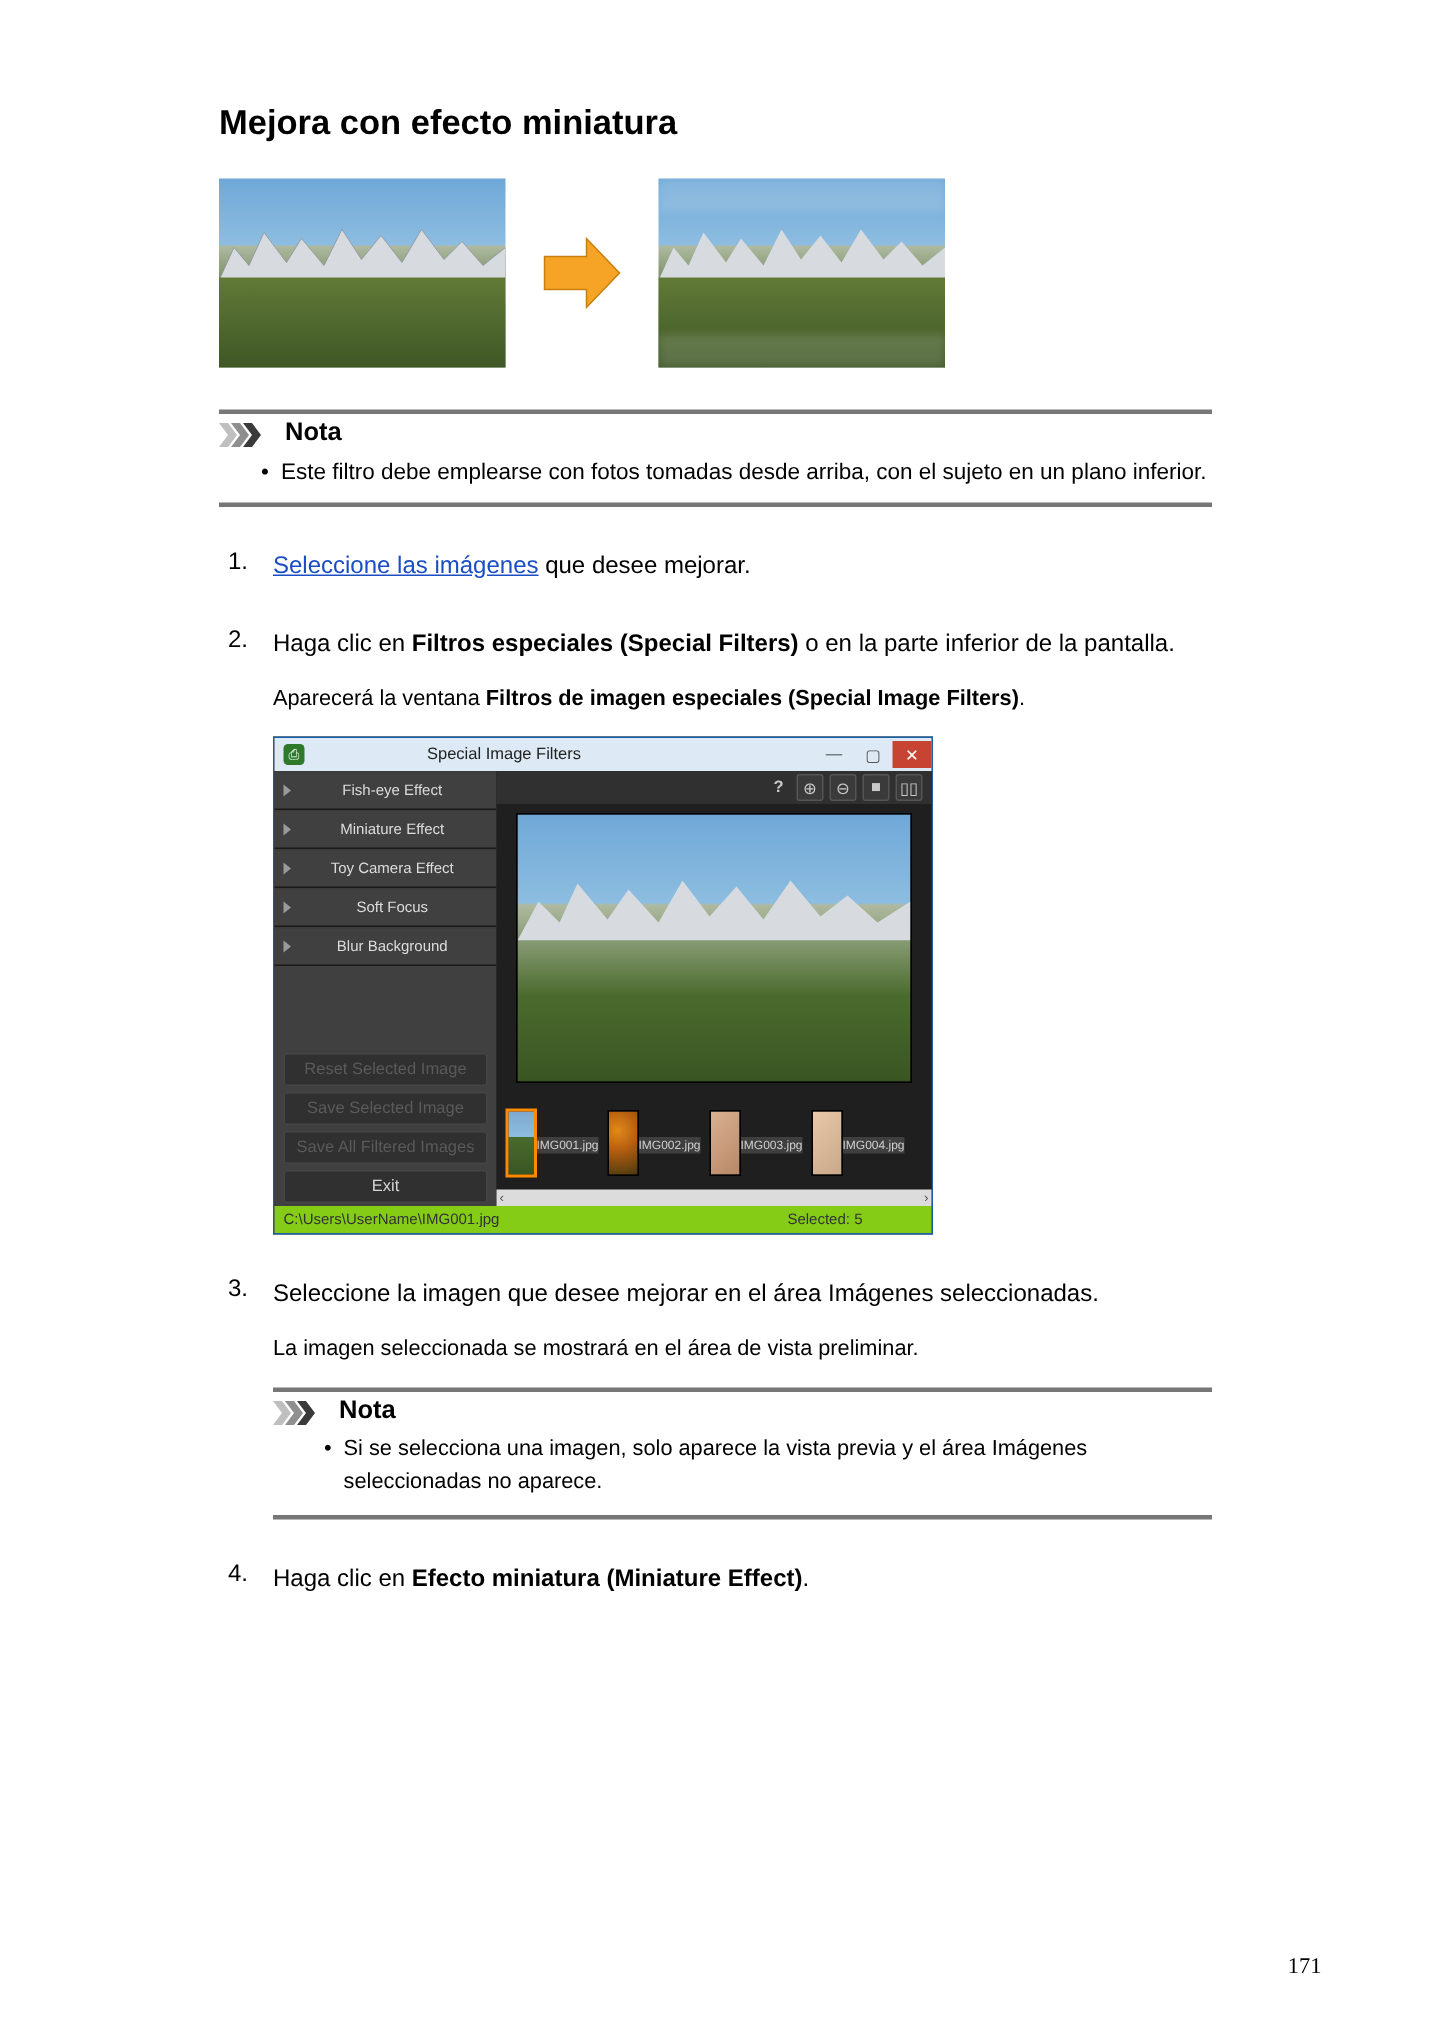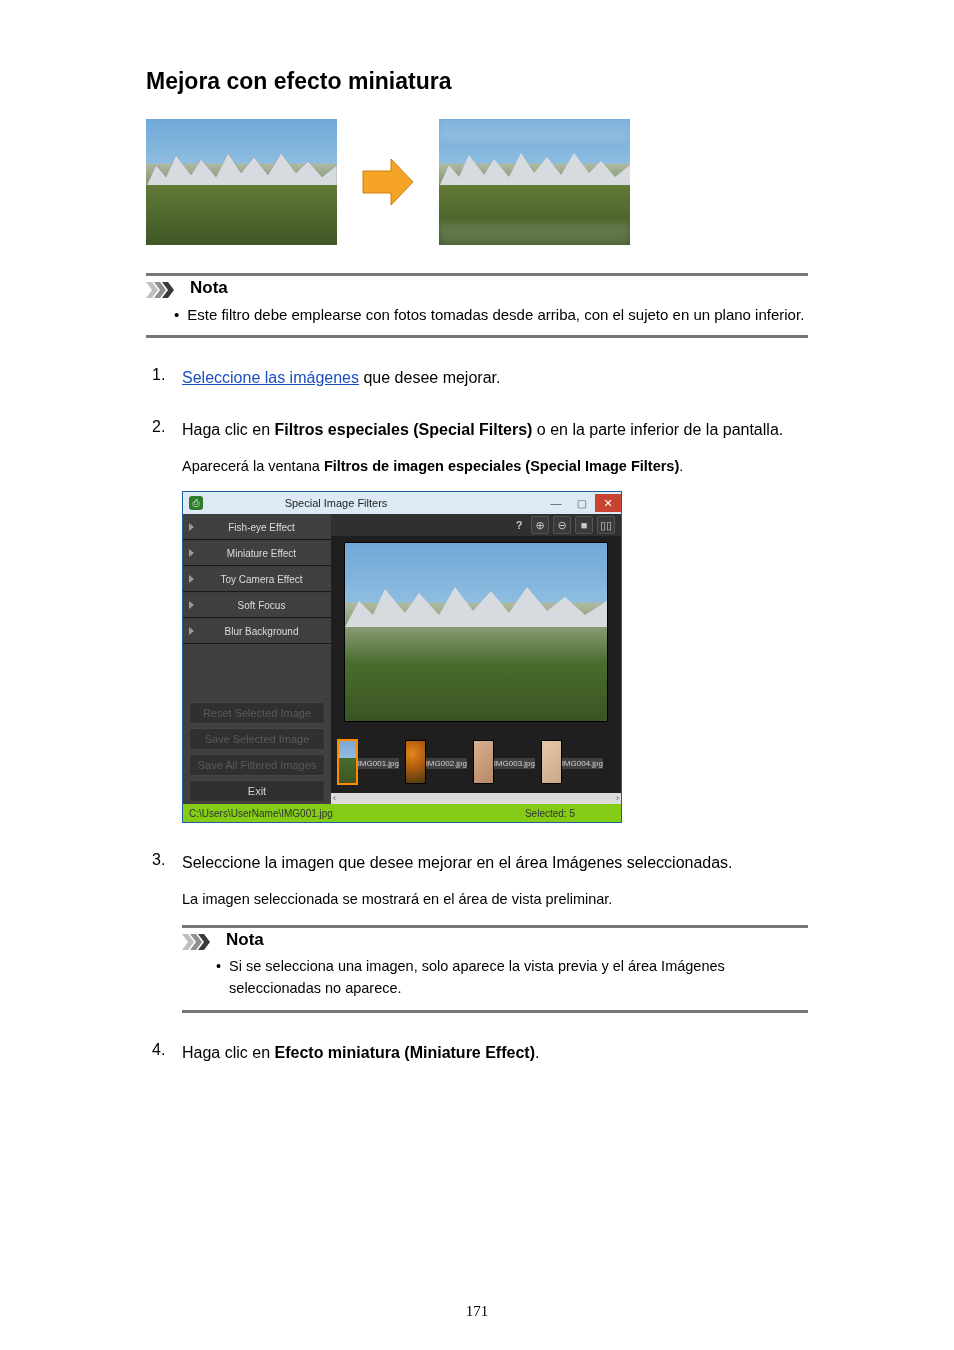--- a/index.html
+++ b/index.html
@@ -314,22 +314,22 @@
     border-top: 3px solid #777;
     border-bottom: 3px solid #777;
   }
   .nested-note .note-body {
     font-size: 14.5px;
     padding: 2px 0 10px 34px;
   }
   .page-num {
     position: absolute;
     bottom: 30px;
-    left: 0; right: 0;
-    text-align: center;
+    left: 0; right: 17px;
+    text-align: right;
     font-family: "Times New Roman", serif;
     font-size: 15px;
   }
   .bold { font-weight: bold; }
 </style>
 </head>
 <body>
 
 <div class="page">
 

